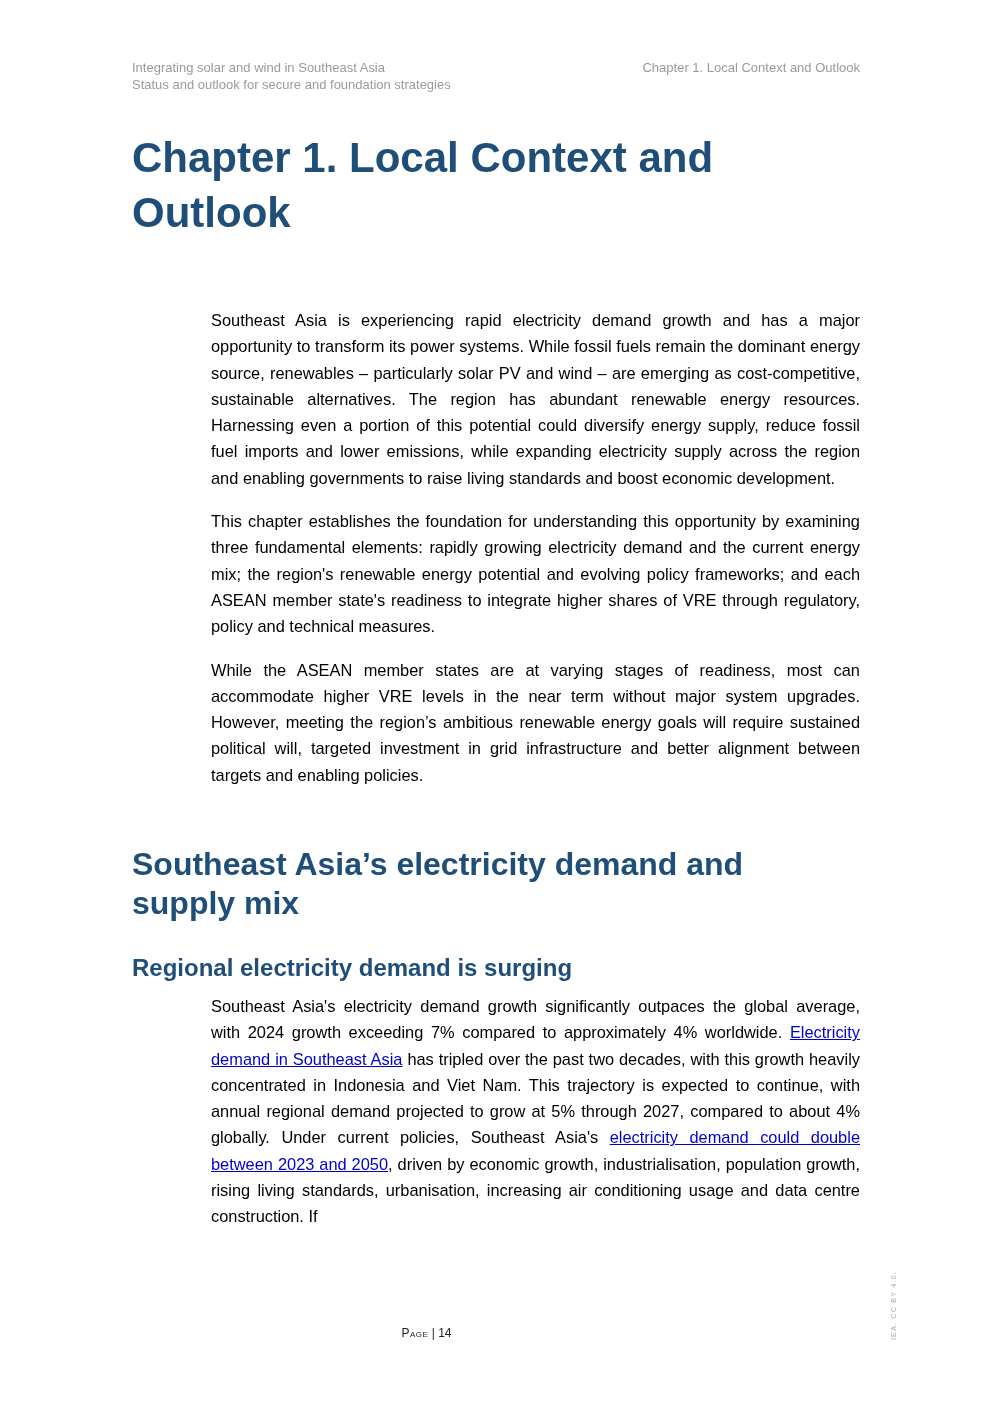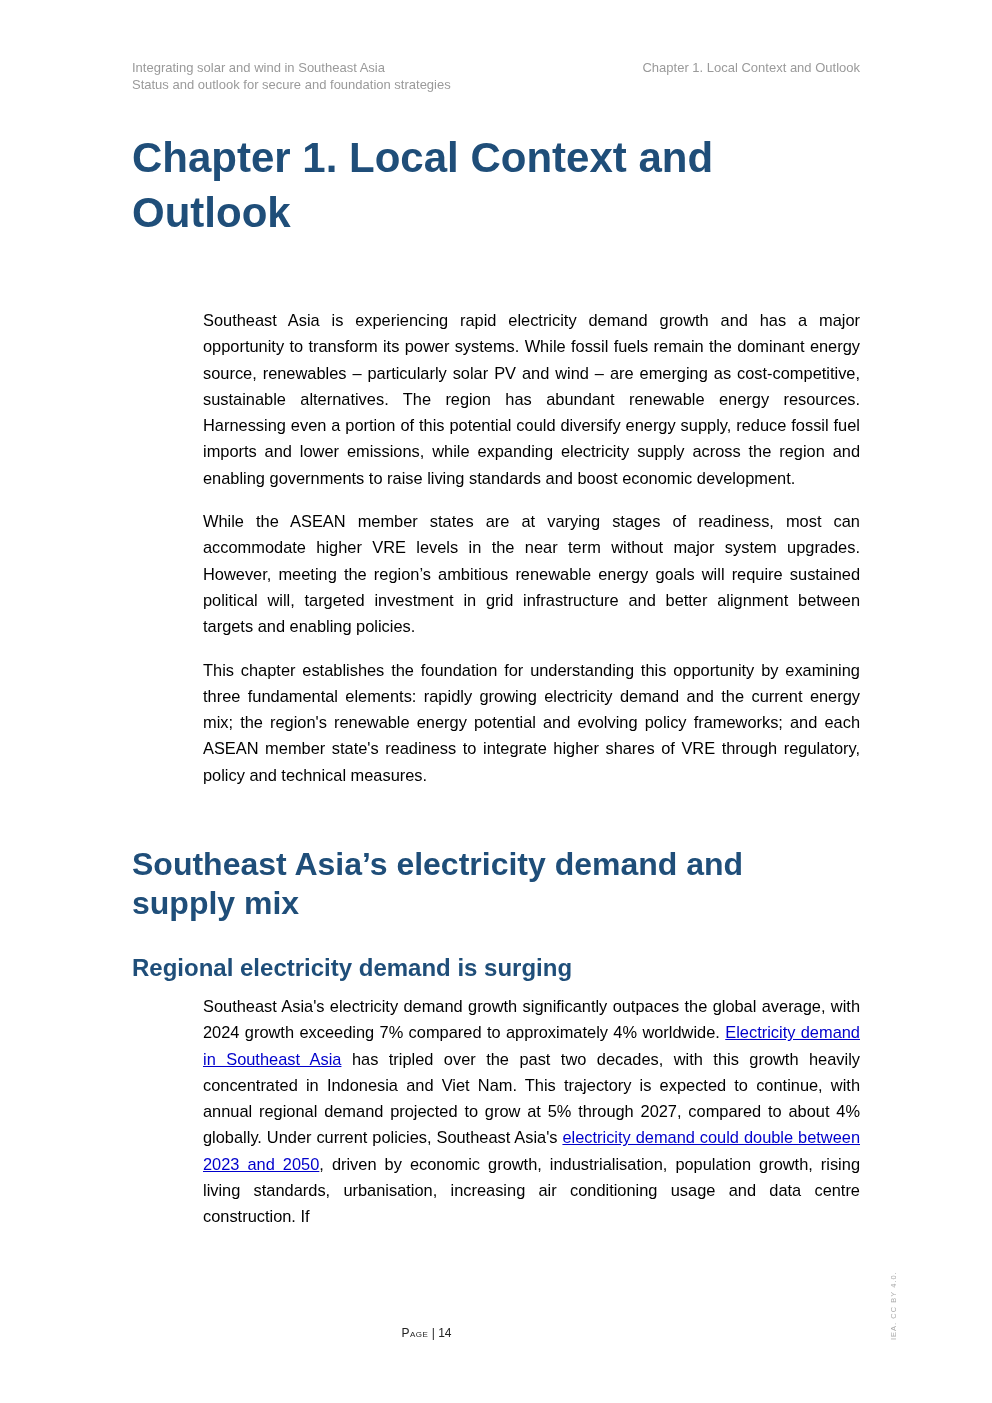--- a/index.html
+++ b/index.html
@@ -2,21 +2,21 @@
 <html><head>
 <meta charset="utf-8">
 <style>
   html, body { margin: 0; padding: 0; background: #ffffff; }
   body { width: 992px; height: 1403px; position: relative; overflow: hidden; font-family: "Liberation Sans", sans-serif; color: #000; }
   .hdr { position: absolute; top: 59px; font-size: 13px; color: #9a9a9a; line-height: 17px; }
   .hdr-left { left: 132px; }
   .hdr-right { right: 132px; text-align: right; }
   h1.chapter { position: absolute; left: 132px; top: 130px; margin: 0; width: 740px; font-size: 42px; line-height: 55px; font-weight: bold; color: #1f4e79; }
   .body-block { position: absolute; left: 203px; width: 657px; font-size: 16.4px; line-height: 26.3px; text-align: justify; }
-  .body-block p { margin: 0 0 17px 0; }
+  .body-block p { margin: 0 0 17px 8px; }
   .intro { top: 307px; }
   h2.section { position: absolute; left: 132px; top: 845px; margin: 0; font-size: 32px; line-height: 39px; font-weight: bold; color: #1f4e79; width: 720px; }
   h3.sub { position: absolute; left: 132px; top: 952px; margin: 0; font-size: 24px; line-height: 32px; font-weight: bold; color: #1f4e79; }
   .body2 { top: 993px; }
   a.lnk { color: #0000cc; text-decoration: underline; }
   .footer-page { position: absolute; left: 0; width: 853px; top: 1326px; text-align: center; font-size: 12px; color: #222; }
   .footer-page .pg { font-variant: small-caps; letter-spacing: 0.5px; }
   .license { position: absolute; left: 889px; top: 1340px; transform: rotate(-90deg); transform-origin: left top; font-size: 7.5px; color: #aaaaaa; letter-spacing: 1px; white-space: nowrap; }
 </style>
 </head>
@@ -25,22 +25,22 @@
 <div class="hdr hdr-left">
   <div>Integrating solar and wind in Southeast Asia</div>
   <div>Status and outlook for secure and foundation strategies</div>
 </div>
 <div class="hdr hdr-right">Chapter 1. Local Context and Outlook</div>
 
 <h1 class="chapter">Chapter 1. Local Context and Outlook</h1>
 
 <div class="body-block intro">
   <p>Southeast Asia is experiencing rapid electricity demand growth and has a major opportunity to transform its power systems. While fossil fuels remain the dominant energy source, renewables – particularly solar PV and wind – are emerging as cost-competitive, sustainable alternatives. The region has abundant renewable energy resources. Harnessing even a portion of this potential could diversify energy supply, reduce fossil fuel imports and lower emissions, while expanding electricity supply across the region and enabling governments to raise living standards and boost economic development.</p>
+  <p>This chapter establishes the foundation for understanding this opportunity by examining three fundamental elements: rapidly growing electricity demand and the current energy mix; the region's renewable energy potential and evolving policy frameworks; and each ASEAN member state's readiness to integrate higher shares of VRE through regulatory, policy and technical measures.</p>
   <p>While the ASEAN member states are at varying stages of readiness, most can accommodate higher VRE levels in the near term without major system upgrades. However, meeting the region’s ambitious renewable energy goals will require sustained political will, targeted investment in grid infrastructure and better alignment between targets and enabling policies.</p>
-  <p>This chapter establishes the foundation for understanding this opportunity by examining three fundamental elements: rapidly growing electricity demand and the current energy mix; the region's renewable energy potential and evolving policy frameworks; and each ASEAN member state's readiness to integrate higher shares of VRE through regulatory, policy and technical measures.</p>
 </div>
 
 <h2 class="section">Southeast Asia’s electricity demand and supply mix</h2>
 
 <h3 class="sub">Regional electricity demand is surging</h3>
 
 <div class="body-block body2">
   <p><span>Southeast Asia's electricity demand growth significantly outpaces the global average, with 2024 growth exceeding 7% compared to approximately 4% worldwide. </span><a class="lnk" href="#">Electricity demand in Southeast Asia</a><span> has tripled over the past two decades, with this growth heavily concentrated in Indonesia and Viet Nam. This trajectory is expected to continue, with annual regional demand projected to grow at 5% through 2027, compared to about 4% globally. Under current policies, Southeast Asia's </span><a class="lnk" href="#">electricity demand could double between 2023 and 2050</a><span>, driven by economic growth, industrialisation, population growth, rising living standards, urbanisation, increasing air conditioning usage and data centre construction. If</span></p>
 </div>
 

